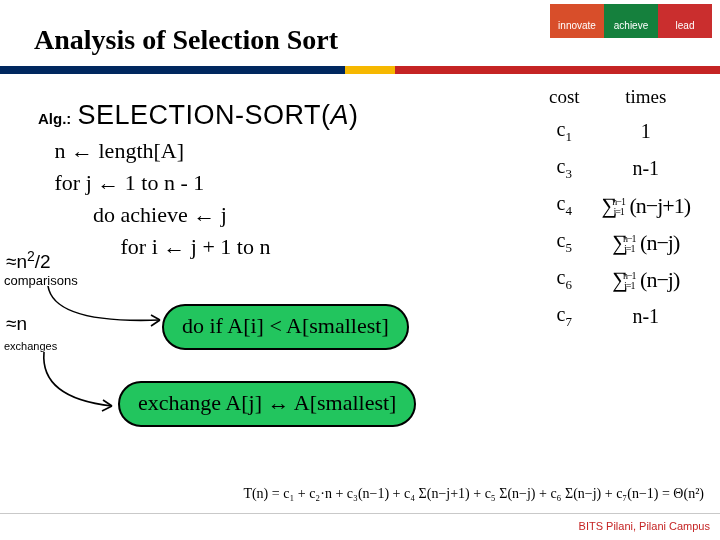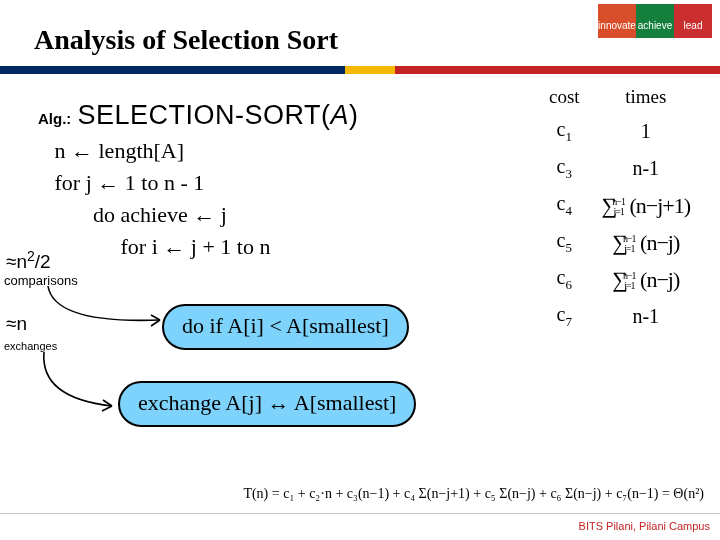--- a/index.html
+++ b/index.html
@@ -1,19 +1,19 @@
 <!DOCTYPE html>
 <html><head>
 <meta charset="utf-8">
 <style>
 html,body{margin:0;padding:0}
 body{width:720px;height:540px;background:#fff;font-family:Arial,Helvetica,sans-serif;color:#000;position:relative;overflow:hidden}
 .logo{position:absolute;top:4px;right:8px;width:190px;height:58px}
 .logo .blocks{position:absolute;top:0;right:0}
-.logo .blk{display:inline-block;width:38px;height:34px;font-size:10px;color:#fff;text-align:center;line-height:44px;position:relative;vertical-align:top}
+.logo .blk{display:inline-block;width:54px;height:34px;font-size:10px;color:#fff;text-align:center;line-height:44px;position:relative;vertical-align:top}
 .logo .b1{background:#d84e2a}
 .logo .b2{background:#15803d}
 .logo .b3{background:#ca2e2e}
 .title{position:absolute;top:24px;left:34px;font-family:Georgia,"Times New Roman",serif;font-weight:bold;font-size:28px}
 .under{position:absolute;top:66px;left:0;right:0;height:8px}
 .under div{position:absolute;top:0;height:8px}
 .u-dk{left:0;width:345px;background:#00275f}
 .u-yl{left:345px;width:50px;background:#f6b800}
 .u-rd{left:395px;width:325px;background:#c52424}
 .alg{position:absolute;top:96px;left:38px;right:200px;font-family:"Comic Sans MS","Comic Sans",cursive;font-size:22px;line-height:1.45}
@@ -23,21 +23,21 @@
 .alg .hd .ar{font-style:italic}
 .alg .l{white-space:pre}
 .kw{font-weight:normal}
 .sub{font-size:13px;vertical-align:sub}
 .sup{font-size:14px;vertical-align:super}
 .note{position:absolute;font-family:Liberation Sans, sans-serif;font-size:19px}
 #note1{top:248px;left:6px}
 #note1b{top:273px;left:4px;font-size:13px}
 #note2{top:313px;left:6px}
 #note2b{top:340px;left:4px;font-size:11px}
-.bubble{position:absolute;border:2px solid #000;border-radius:34px;padding:4px 18px 6px;font-family:"Comic Sans MS",cursive;background:#7dd3fc}
+.bubble{position:absolute;border:2px solid #000;border-radius:34px;padding:4px 18px 6px;font-family:"Comic Sans MS",cursive;background:#22c55e}
 .arrow{position:absolute;stroke:#000;fill:none;stroke-width:1.6}
 .tbl{position:absolute;top:80px;right:18px;font-family:"Comic Sans MS",cursive;font-size:20px}
 .tbl td{padding:4px 10px;text-align:center;vertical-align:middle}
 .tbl .hd td{font-family:"Comic Sans MS";font-size:19px}
 .sumimg{font-size:22px;letter-spacing:-1px}
 .sumimg .sig{font-family:Georgia,serif}
 .sumimg .lim{display:inline-block;font-size:10px;line-height:10px;vertical-align:middle;text-align:center;margin-left:-4px}
 .tfoot{position:absolute;bottom:38px;right:16px;font-size:14px}
 .credit{position:absolute;bottom:8px;right:10px;font-family:Arial;font-size:11px;color:#c52424}
 .footline{position:absolute;bottom:26px;left:0;right:0;border-top:1px solid #c9c9c9}

